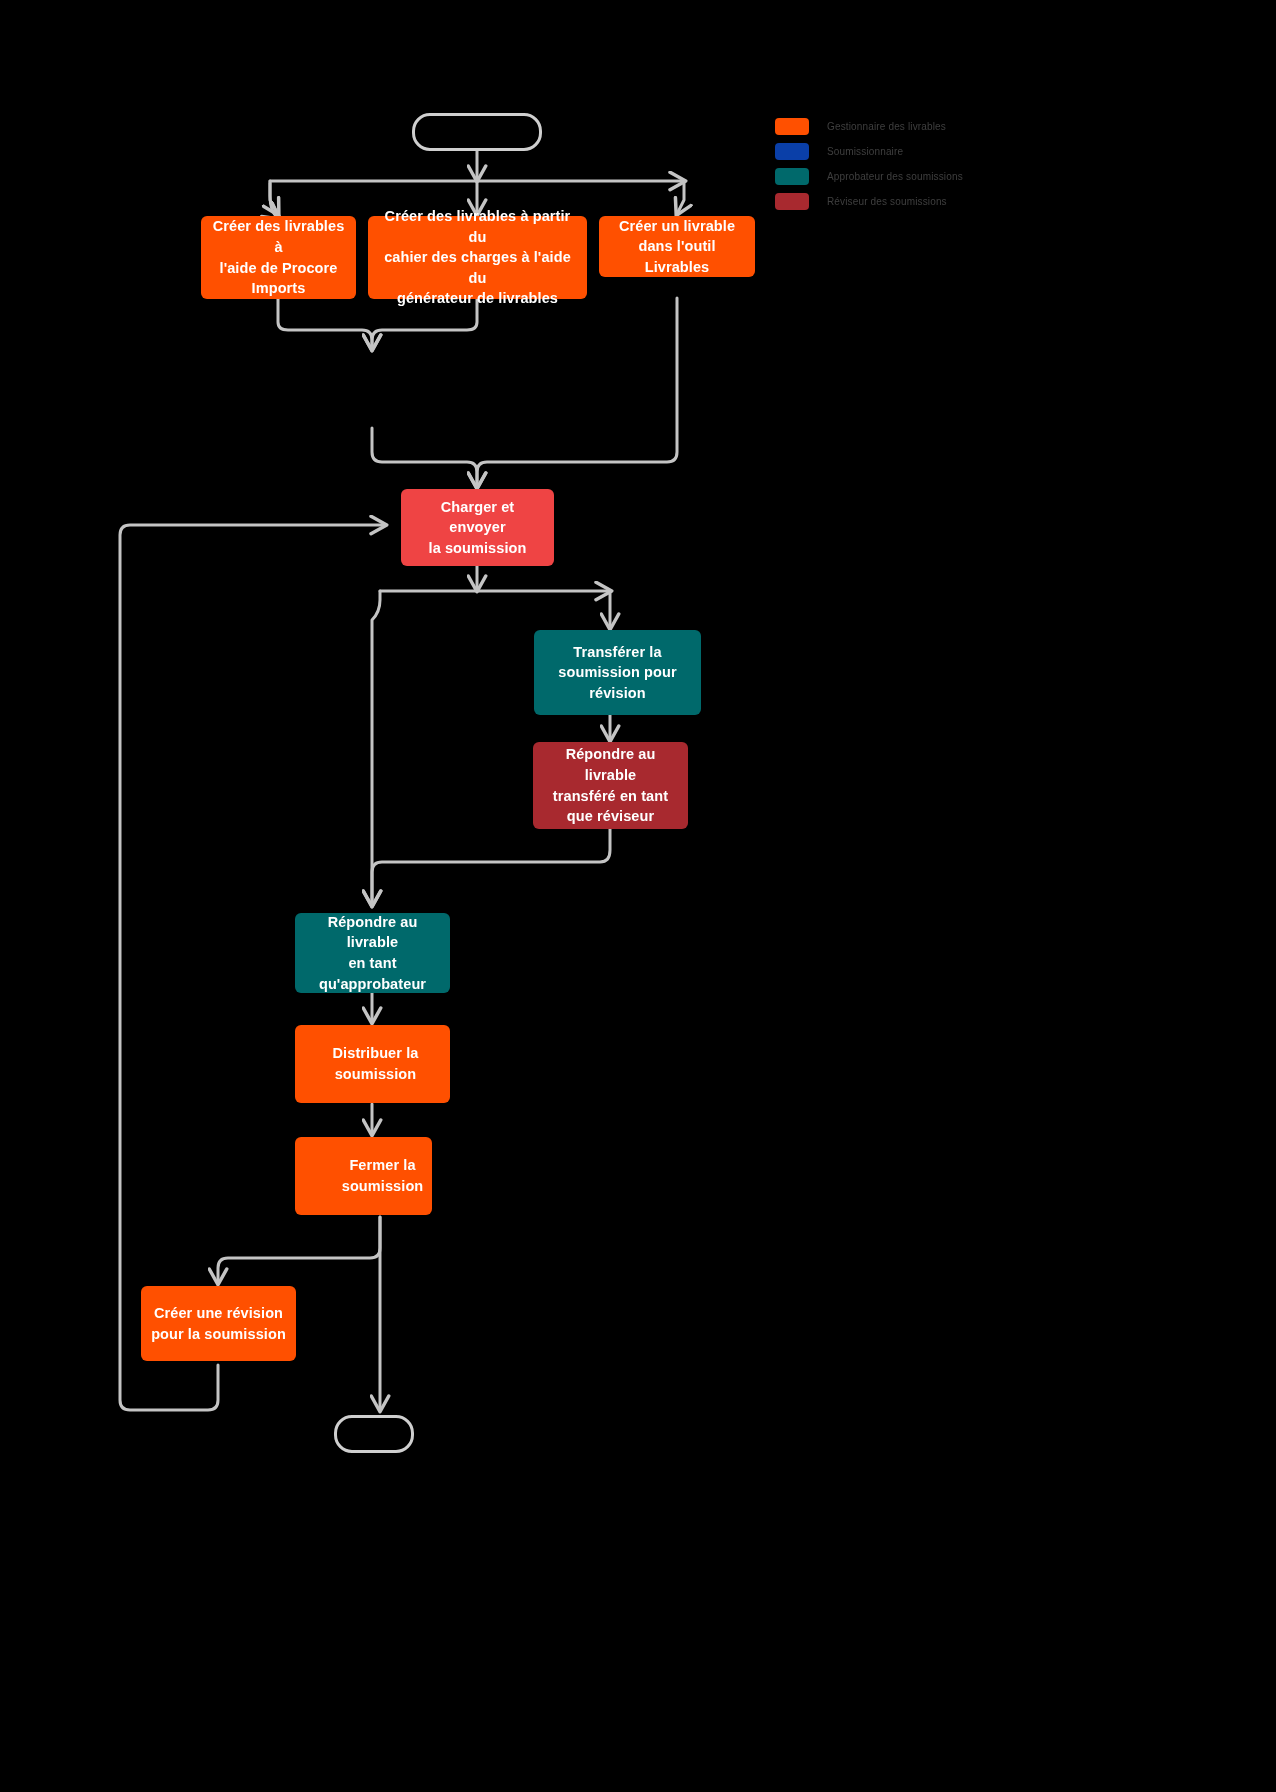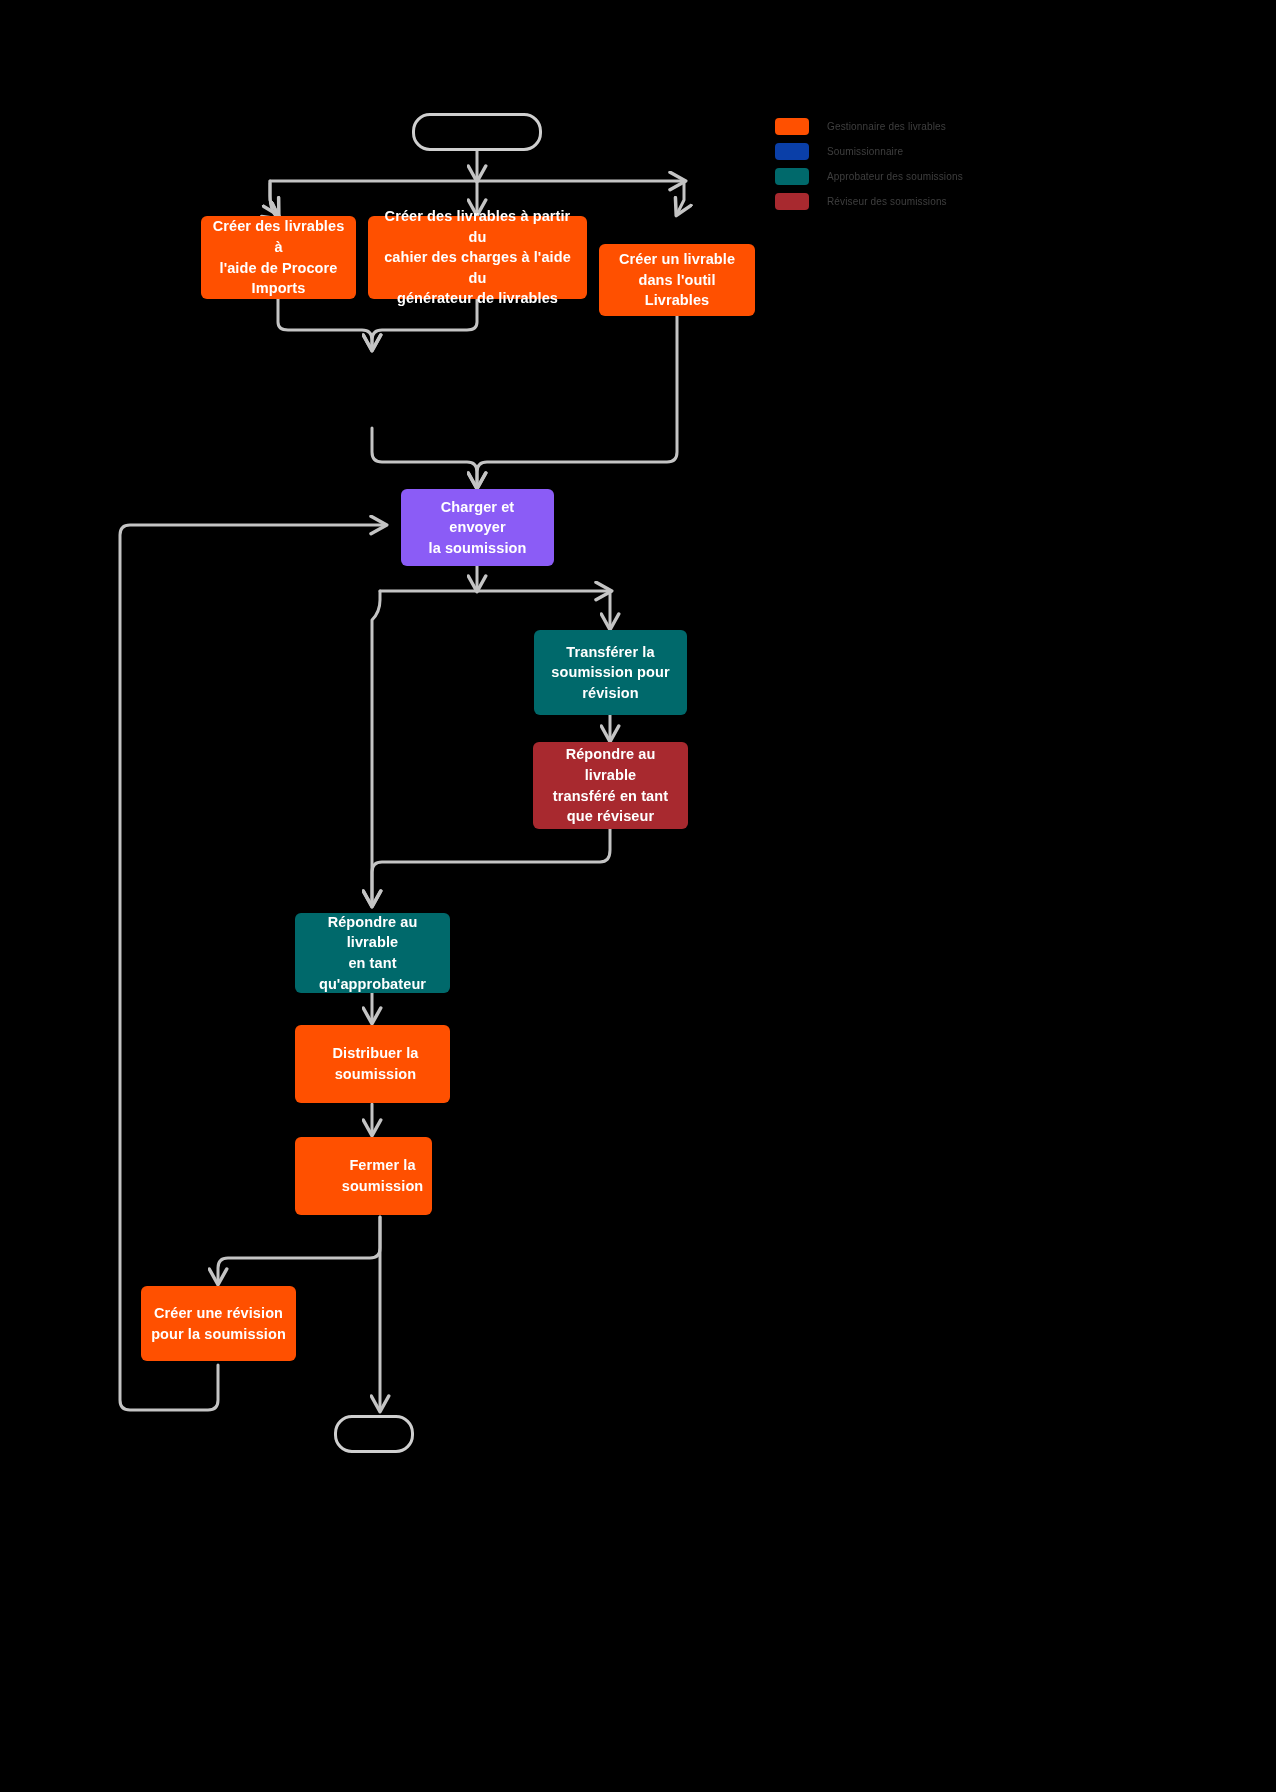--- a/index.html
+++ b/index.html
@@ -12,21 +12,21 @@
 
   .node{
     position:absolute;border-radius:6px;
     display:flex;align-items:center;justify-content:center;
     text-align:center;color:#ffffff;font-weight:bold;
     font-size:14.5px;line-height:1.42;letter-spacing:.1px;
     padding:6px 10px;box-sizing:border-box;
     white-space:pre-line;
   }
   .n-orange{background:#FF5000;}
-  .n-blue{background:#8b5cf6;text-align:center;}
+  .n-blue{background:#ef4444;text-align:center;}
   .n-teal{background:#00696B;}
   .n-red{background:#A8292F;}
 
   .terminal{
     position:absolute;background:#000;
     border:3px solid #CFCFCF;border-radius:18px;
     box-sizing:border-box;
   }
 
   
@@ -102,28 +102,28 @@
   </div>
 
   <div class="node n-orange" style="left:201px;top:216px;width:155px;height:83px;">Créer des livrables à
 l'aide de Procore
 Imports</div>
 
   <div class="node n-orange" style="left:368px;top:216px;width:219px;height:83px;">Créer des livrables à partir du
 cahier des charges à l'aide du
 générateur de livrables</div>
 
-  <div class="node n-orange" style="left:599px;top:216px;width:156px;height:72px;margin-top:28px;">Créer un livrable
+  <div class="node n-orange" style="left:599px;top:216px;width:156px;height:61px;">Créer un livrable
 dans l'outil Livrables</div>
 
 
   <div class="node n-blue" style="left:401px;top:489px;width:153px;height:77px;">Charger et envoyer
 la soumission</div>
 
-  <div class="node n-teal" style="left:534px;top:630px;width:153px;height:85px;">Transférer la
+  <div class="node n-teal" style="left:534px;top:630px;width:167px;height:85px;">Transférer la
 soumission pour
 révision</div>
 
   <div class="node n-red" style="left:533px;top:742px;width:155px;height:87px;">Répondre au livrable
 transféré en tant
 que réviseur</div>
 
   <div class="node n-teal" style="left:295px;top:913px;width:155px;height:80px;">Répondre au livrable
 en tant
 qu'approbateur</div>

